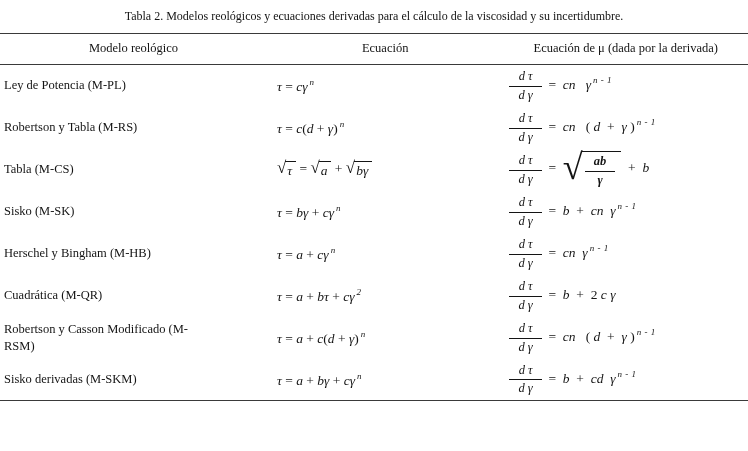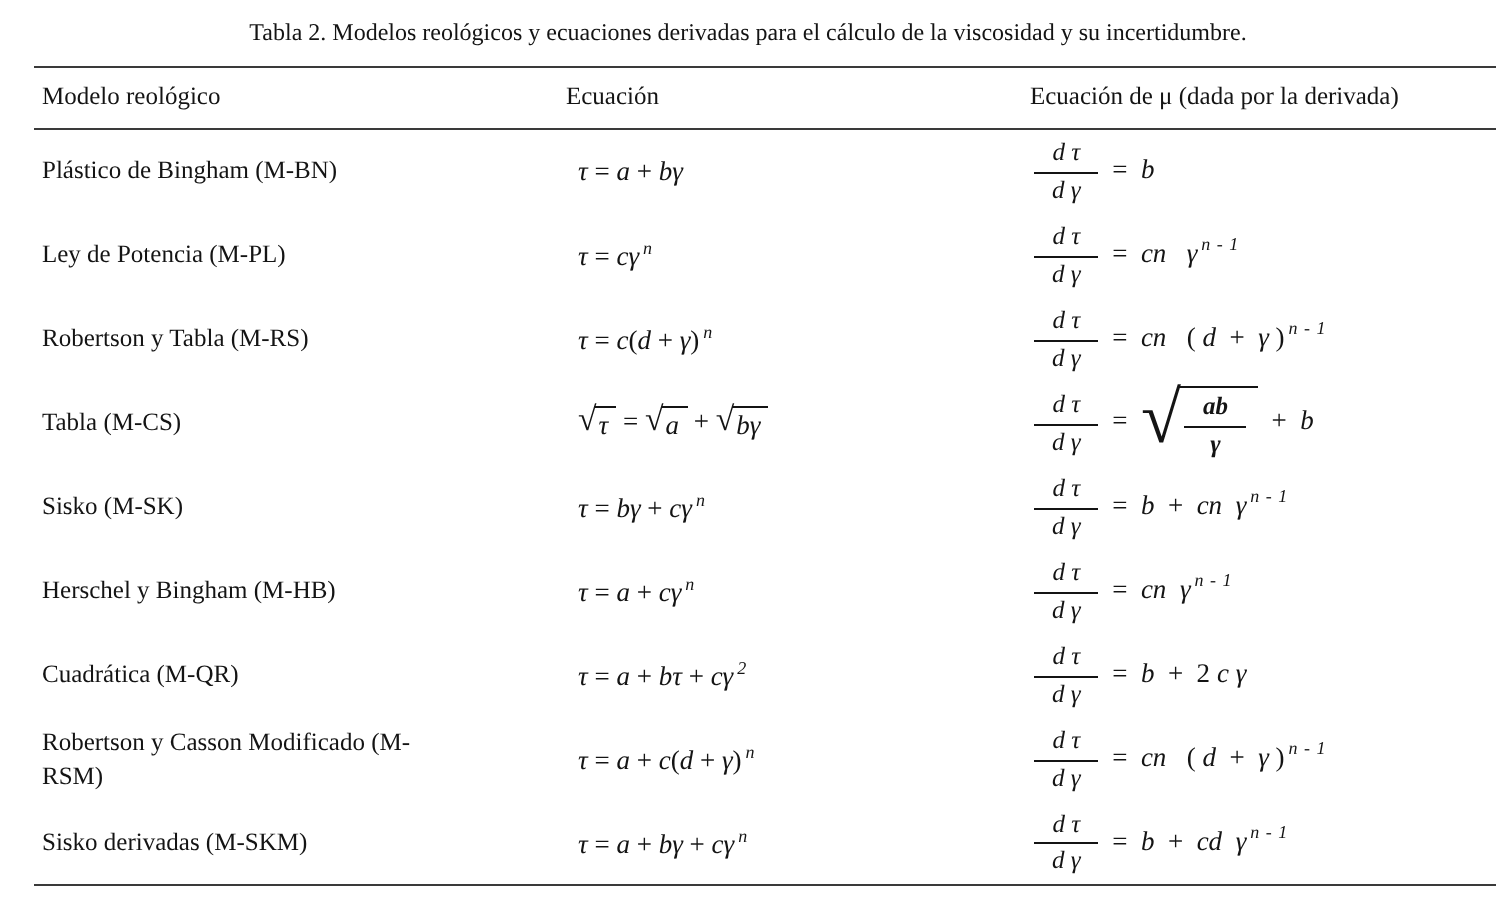--- a/index.html
+++ b/index.html
@@ -2,29 +2,29 @@
 <html><head>
 <meta charset="utf-8">
 <style>
   * { box-sizing: border-box; }
   html, body { margin: 0; padding: 0; }
   body {
     width: 748px; height: 451px; overflow: hidden;
     background: #ffffff; color: #141414;
     font-family: "Liberation Serif", "DejaVu Serif", serif;
   }
-  .page { width: 748px; height: 339px; padding: 6px 17px 0; }
+  .page { width: 748px; height: 339px; padding: 6px 0 0; }
   .caption {
     text-align: center; font-size: 12px; line-height: 1.25;
     padding: 3px 0 9px;
   }
   table.rheo { width: 100%; border-collapse: collapse; table-layout: fixed; }
   col.c1 { width: 262px; } col.c2 { width: 232px; } col.c3 { width: 240px; }
   thead th {
-    font-weight: normal; text-align: left; font-size: 12.5px;
+    font-weight: normal; text-align: center; font-size: 12.5px;
     border-top: 1px solid #3a3a3a; border-bottom: 1px solid #3a3a3a;
     padding: 7px 4px 8px;
   }
   tbody td { height: 42px; vertical-align: middle; padding: 0 4px; font-size: 13.5px; }
   tbody tr:last-child td { border-bottom: 1px solid #3a3a3a; }
   .model-text { display: inline-block; max-width: 185px; font-size: 12.5px; line-height: 1.35; }
   .eq-cell { padding-left: 10px; white-space: nowrap; }
   .deriv-cell { padding-left: 6px; white-space: nowrap; }
   .mi { font-style: italic; white-space: pre; }
   .mr { font-style: normal; white-space: pre; }
@@ -53,27 +53,20 @@
         <col class="c3">
     </colgroup>
     <thead>
       <tr>
         <th>Modelo reológico</th>
         <th>Ecuación</th>
         <th>Ecuación de μ (dada por la derivada)</th>
       </tr>
     </thead>
     <tbody>
-  <tr>
-    <td class="model-cell">
-      <span class="model-text">Plástico de Bingham (M-BN)</span>
-    </td>
-    <td class="eq-cell"><span class="mi">τ</span><span class="mr"> = </span><span class="mi">a</span><span class="mr"> + </span><span class="mi">bγ</span></td>
-    <td class="deriv-cell"><span class="mfrac"><span class="mnum"><span class="mi">d τ</span></span><span class="mden"><span class="mi">d γ</span></span></span><span class="mr">  =  </span><span class="mi">b</span></td>
-  </tr>
 
   <tr>
     <td class="model-cell">
       <span class="model-text">Ley de Potencia (M-PL)</span>
     </td>
     <td class="eq-cell"><span class="mi">τ</span><span class="mr"> = </span><span class="mi">cγ</span><sup class="msup">n</sup></td>
     <td class="deriv-cell"><span class="mfrac"><span class="mnum"><span class="mi">d τ</span></span><span class="mden"><span class="mi">d γ</span></span></span><span class="mr">  =  </span><span class="mi">cn</span><span class="mr">   </span><span class="mi">γ</span><sup class="msup">n - 1</sup></td>
   </tr>
 
   <tr>

